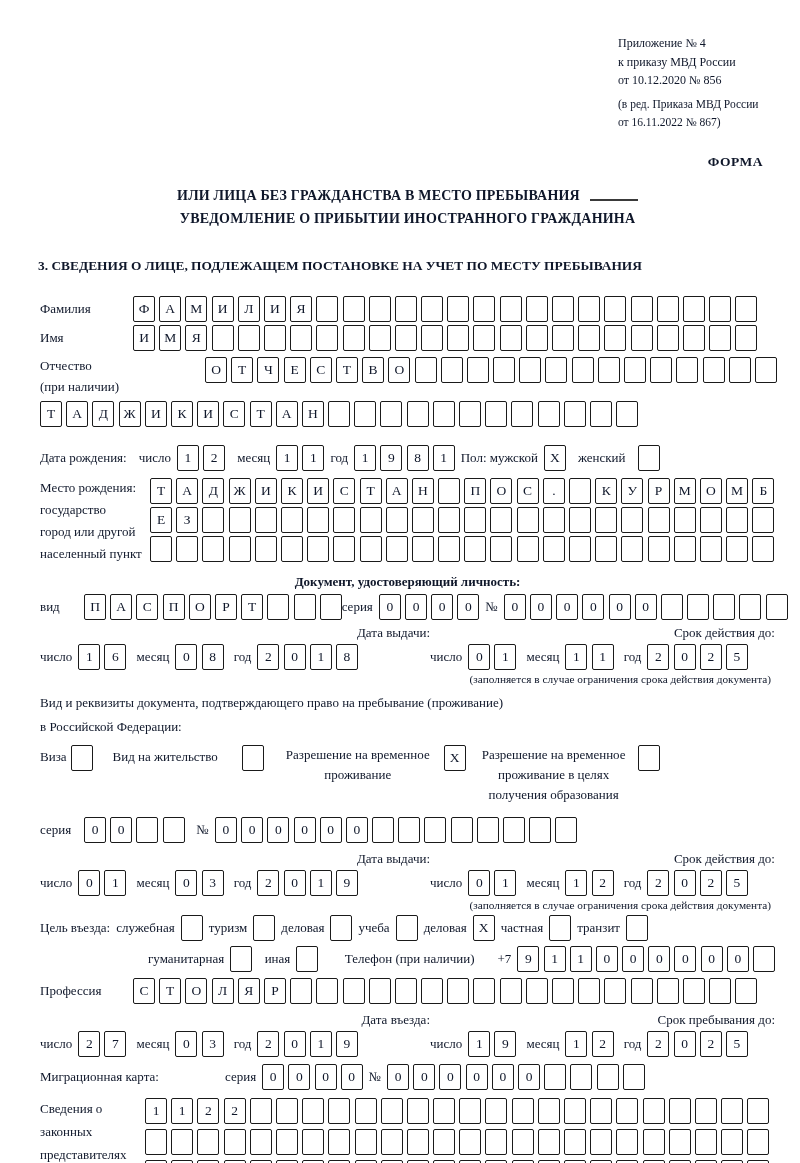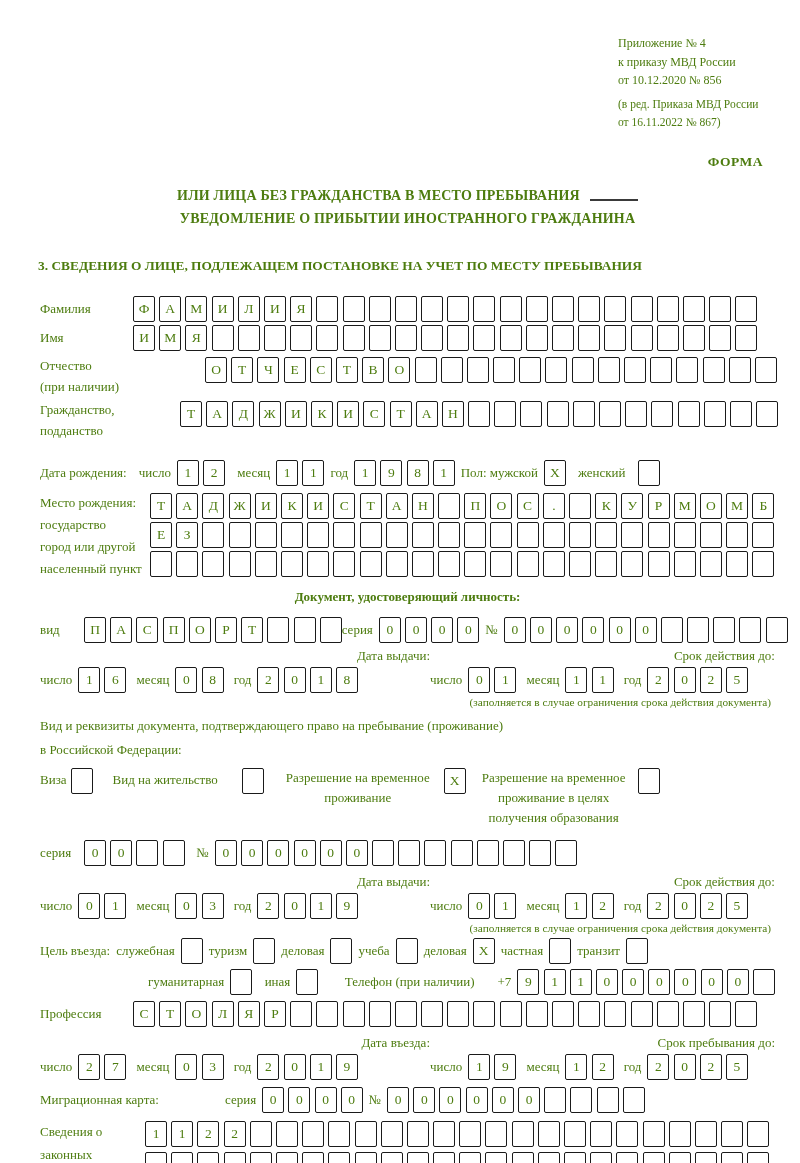--- a/index.html
+++ b/index.html
@@ -2,21 +2,21 @@
 <html><head>
 <meta charset="utf-8">
 <style>
   html,body{margin:0;padding:0;background:#ffffff;}
   .page{
     position:relative;
     width:800px;height:1163px;
     box-sizing:border-box;
     padding:34px 25px 0 40px;
     background:#ffffff;
-    color:#4d7c0f;
+    color:#0f172a;
     font-family:"Liberation Serif", "DejaVu Serif", serif;
     font-size:13px;
     overflow:hidden;
   }
   .hdr{margin-left:578px;font-size:12px;line-height:18.5px;}
   .hdr .ed{margin-top:5px;font-size:11.5px;}
   .forma{text-align:right;padding-right:12px;font-weight:bold;font-size:13.5px;margin-top:22px;letter-spacing:.5px;}
   .title{text-align:center;font-weight:bold;font-size:14px;line-height:23px;margin-top:14px;letter-spacing:.2px;}
   .blank-line{display:inline-block;width:48px;border-bottom:2.2px solid #3a3a3a;margin-left:10px;transform:translateY(1px);}
   .sec{font-weight:bold;font-size:13.4px;margin-top:28px;margin-left:-2px;}
@@ -157,24 +157,20 @@
         <span class="cell"></span>
         <span class="cell"></span>
         <span class="cell"></span>
         <span class="cell"></span>
         <span class="cell"></span>
         <span class="cell"></span>
       </div>
   </div>
 
   <div class="row" style="margin-top:1px">
-    <div class="lblcol" style="width:140px">
-      <div>Гражданство,</div>
-      <div>подданство</div>
-    </div>
     <div class="cells" style="padding-top:2px">
         <span class="cell">Т</span>
         <span class="cell">А</span>
         <span class="cell">Д</span>
         <span class="cell">Ж</span>
         <span class="cell">И</span>
         <span class="cell">К</span>
         <span class="cell">И</span>
         <span class="cell">С</span>
         <span class="cell">Т</span>
@@ -322,21 +318,21 @@
           <span class="cell"></span>
           <span class="cell"></span>
           <span class="cell"></span>
           <span class="cell"></span>
         </div>
     </div>
   </div>
 
   <div class="dochead">Документ, удостоверяющий личность:</div>
 
-  <div class="row inline" style="margin-top:12px">
+  <div class="row inline" style="margin-top:4px">
     <span class="lbl" style="width:44px">вид</span>
     <span class="cells">
         <span class="cell">П</span>
         <span class="cell">А</span>
         <span class="cell">С</span>
         <span class="cell">П</span>
         <span class="cell">О</span>
         <span class="cell">Р</span>
         <span class="cell">Т</span>
         <span class="cell"></span>

